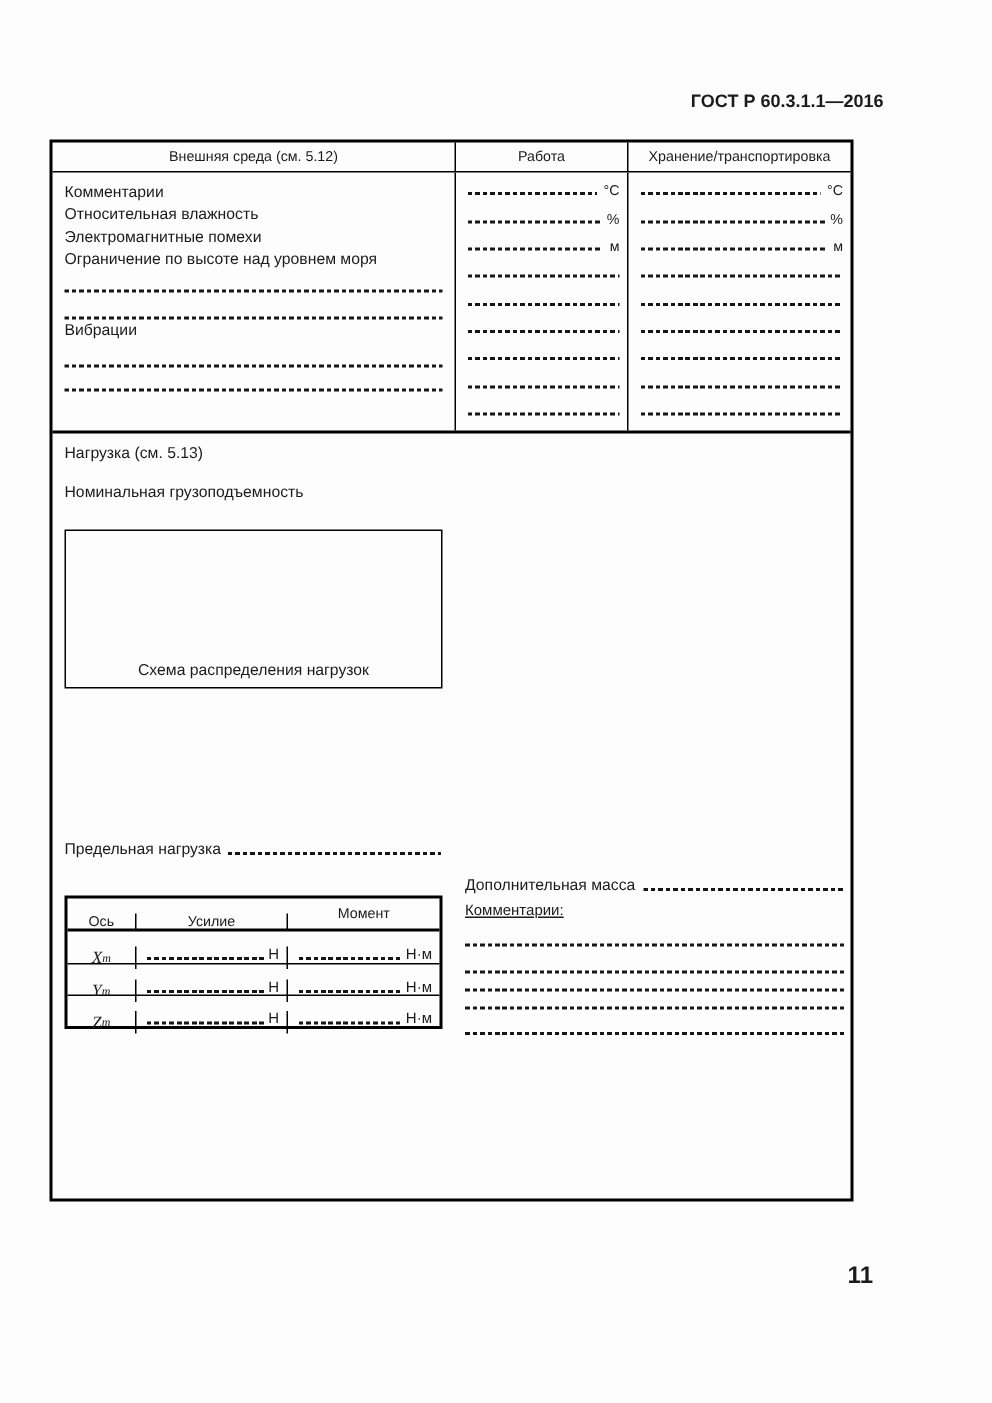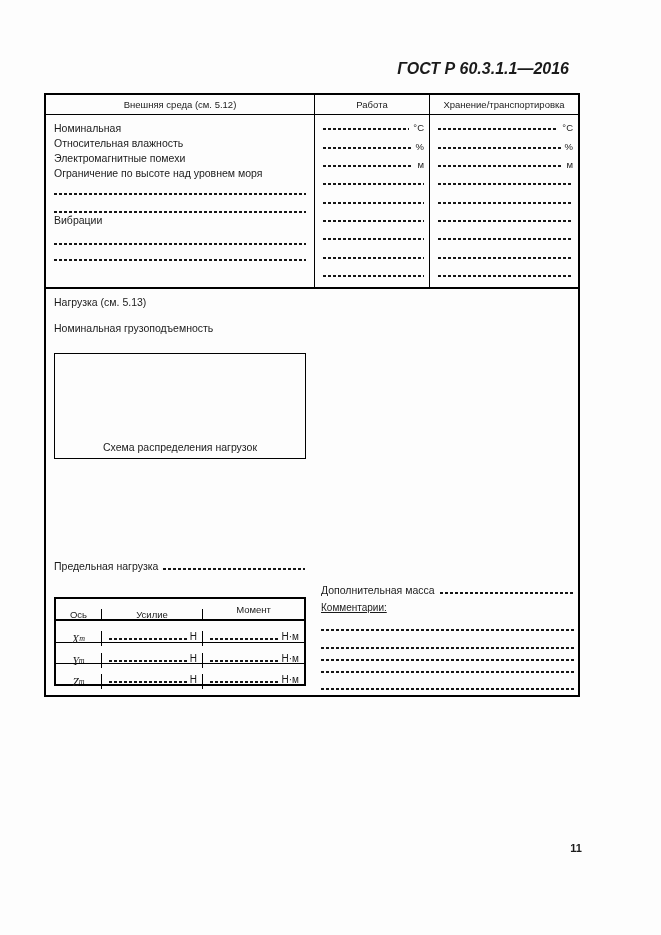--- a/index.html
+++ b/index.html
@@ -12,27 +12,27 @@
     overflow:hidden;
   }
   * { box-sizing:border-box; }
 
   .dots {
     height:2px;
     background:repeating-linear-gradient(90deg,#161616 0 3px,transparent 3px 5px);
   }
 
   .page-title {
-    position:absolute; top:60px; right:92px;
-    font-size:16px; font-weight:bold; white-space:nowrap;font-style:italic;
+    position:absolute; top:60px; right:72px;
+    font-size:12px; font-weight:bold; white-space:nowrap;
   }
 
   .main-table {
-    position:absolute; left:44px; top:93px;
-    width:536px; height:604px;
+    position:absolute; left:33px; top:93px;
+    width:536px; height:708px;
     border:2px solid #000;
   }
 
   
   .env-header {
     display:grid; grid-template-columns:269px 115px 1fr;
     height:20px; border-bottom:1px solid #000;
   }
   .env-header > div {
     display:flex; align-items:center; justify-content:center;
@@ -91,39 +91,39 @@
   .val-cell .dots { flex:1; margin:0 3px 2px 0; }
 
   .comments { position:absolute; left:275px; top:312px; width:253px; }
   .comments-label { font-size:10px; line-height:13px;text-decoration:underline; }
   .comments .dots.c1 { margin-top:15px; }
   .comments .dots.c2 { margin-top:16px; }
   .comments .dots.c3 { margin-top:10px; }
   .comments .dots.c4 { margin-top:10px; }
   .comments .dots.c5 { margin-top:15px; }
 
-  .page-number { position:absolute; top:842px; right:79px; font-size:11px; font-weight:bold; }
+  .page-number { position:absolute; top:842px; right:79px; font-size:16px; font-weight:bold; }
 </style>
 </head>
 <body>
 
 <div class="page-title">ГОСТ Р 60.3.1.1—2016</div>
 
 <div class="main-table">
 
   <div class="env-header">
     <div>Внешняя среда (см. 5.12)</div>
     <div>Работа</div>
     <div>Хранение/транспортировка</div>
   </div>
 
   <div class="env-body">
 
     <div class="env-left">
-      <div class="env-label">Номинальная</div>
+      <div class="env-label">Комментарии</div>
       <div class="env-label">Относительная влажность</div>
       <div class="env-label">Электромагнитные помехи</div>
       <div class="env-label">Ограничение по высоте над уровнем моря</div>
       <div class="dots d1"></div>
       <div class="dots d2"></div>
       <div class="env-label">Вибрации</div>
       <div class="dots d3"></div>
       <div class="dots d4"></div>
     </div>
 

